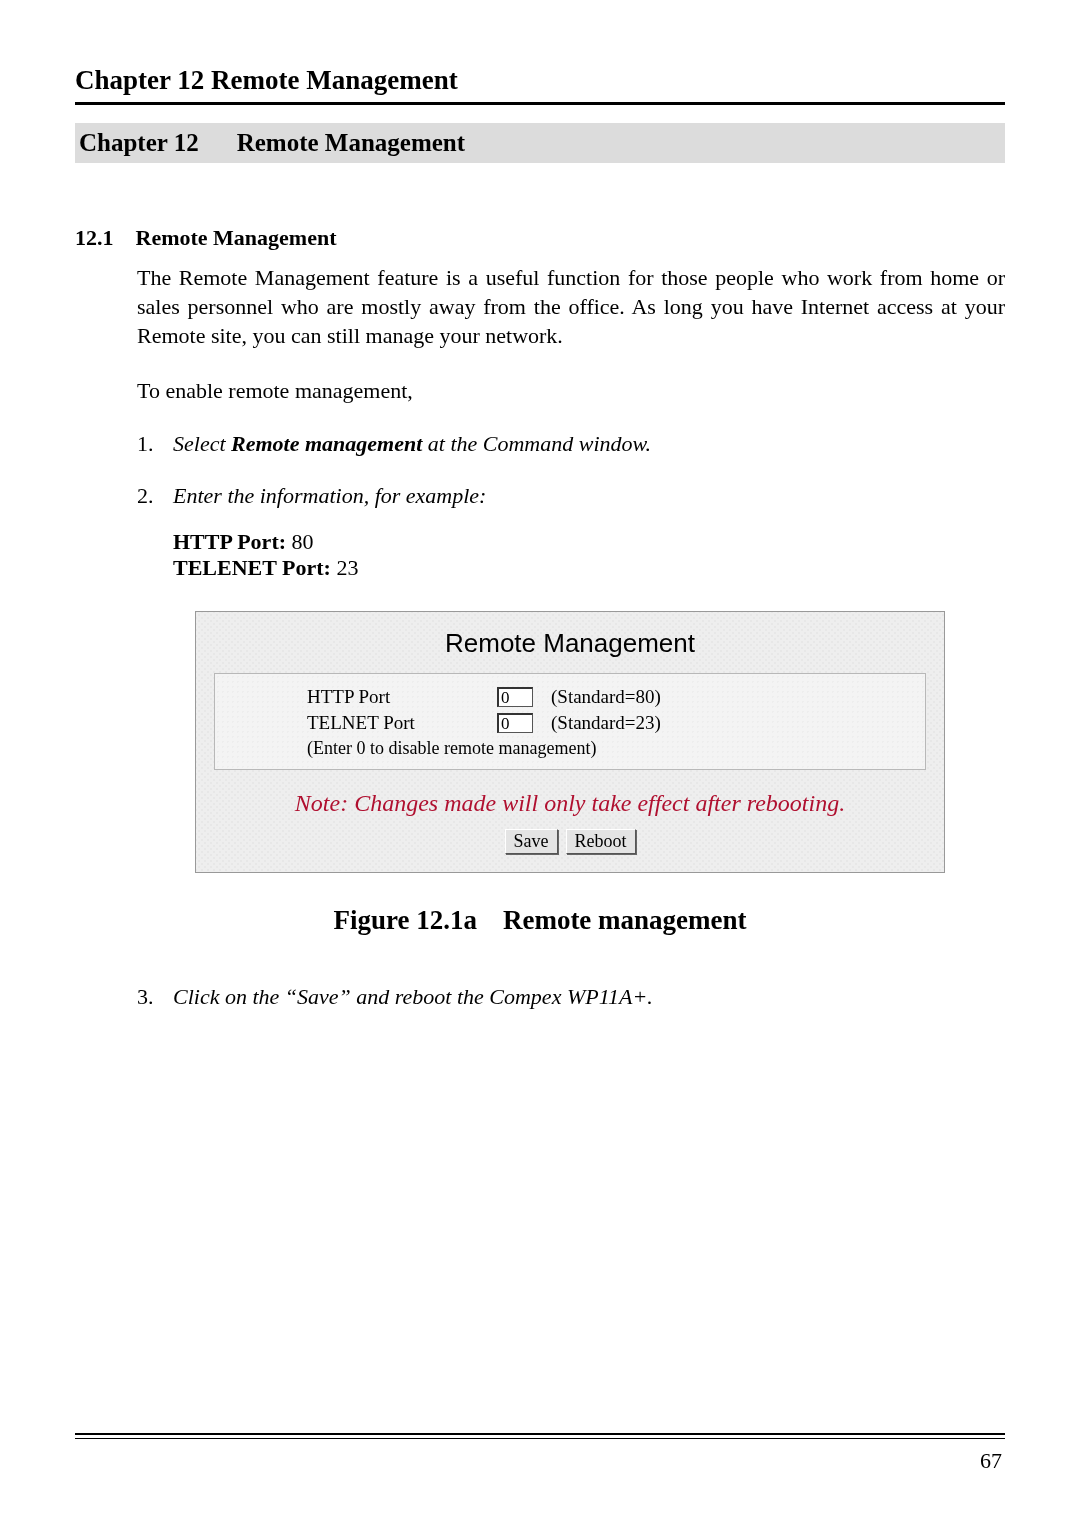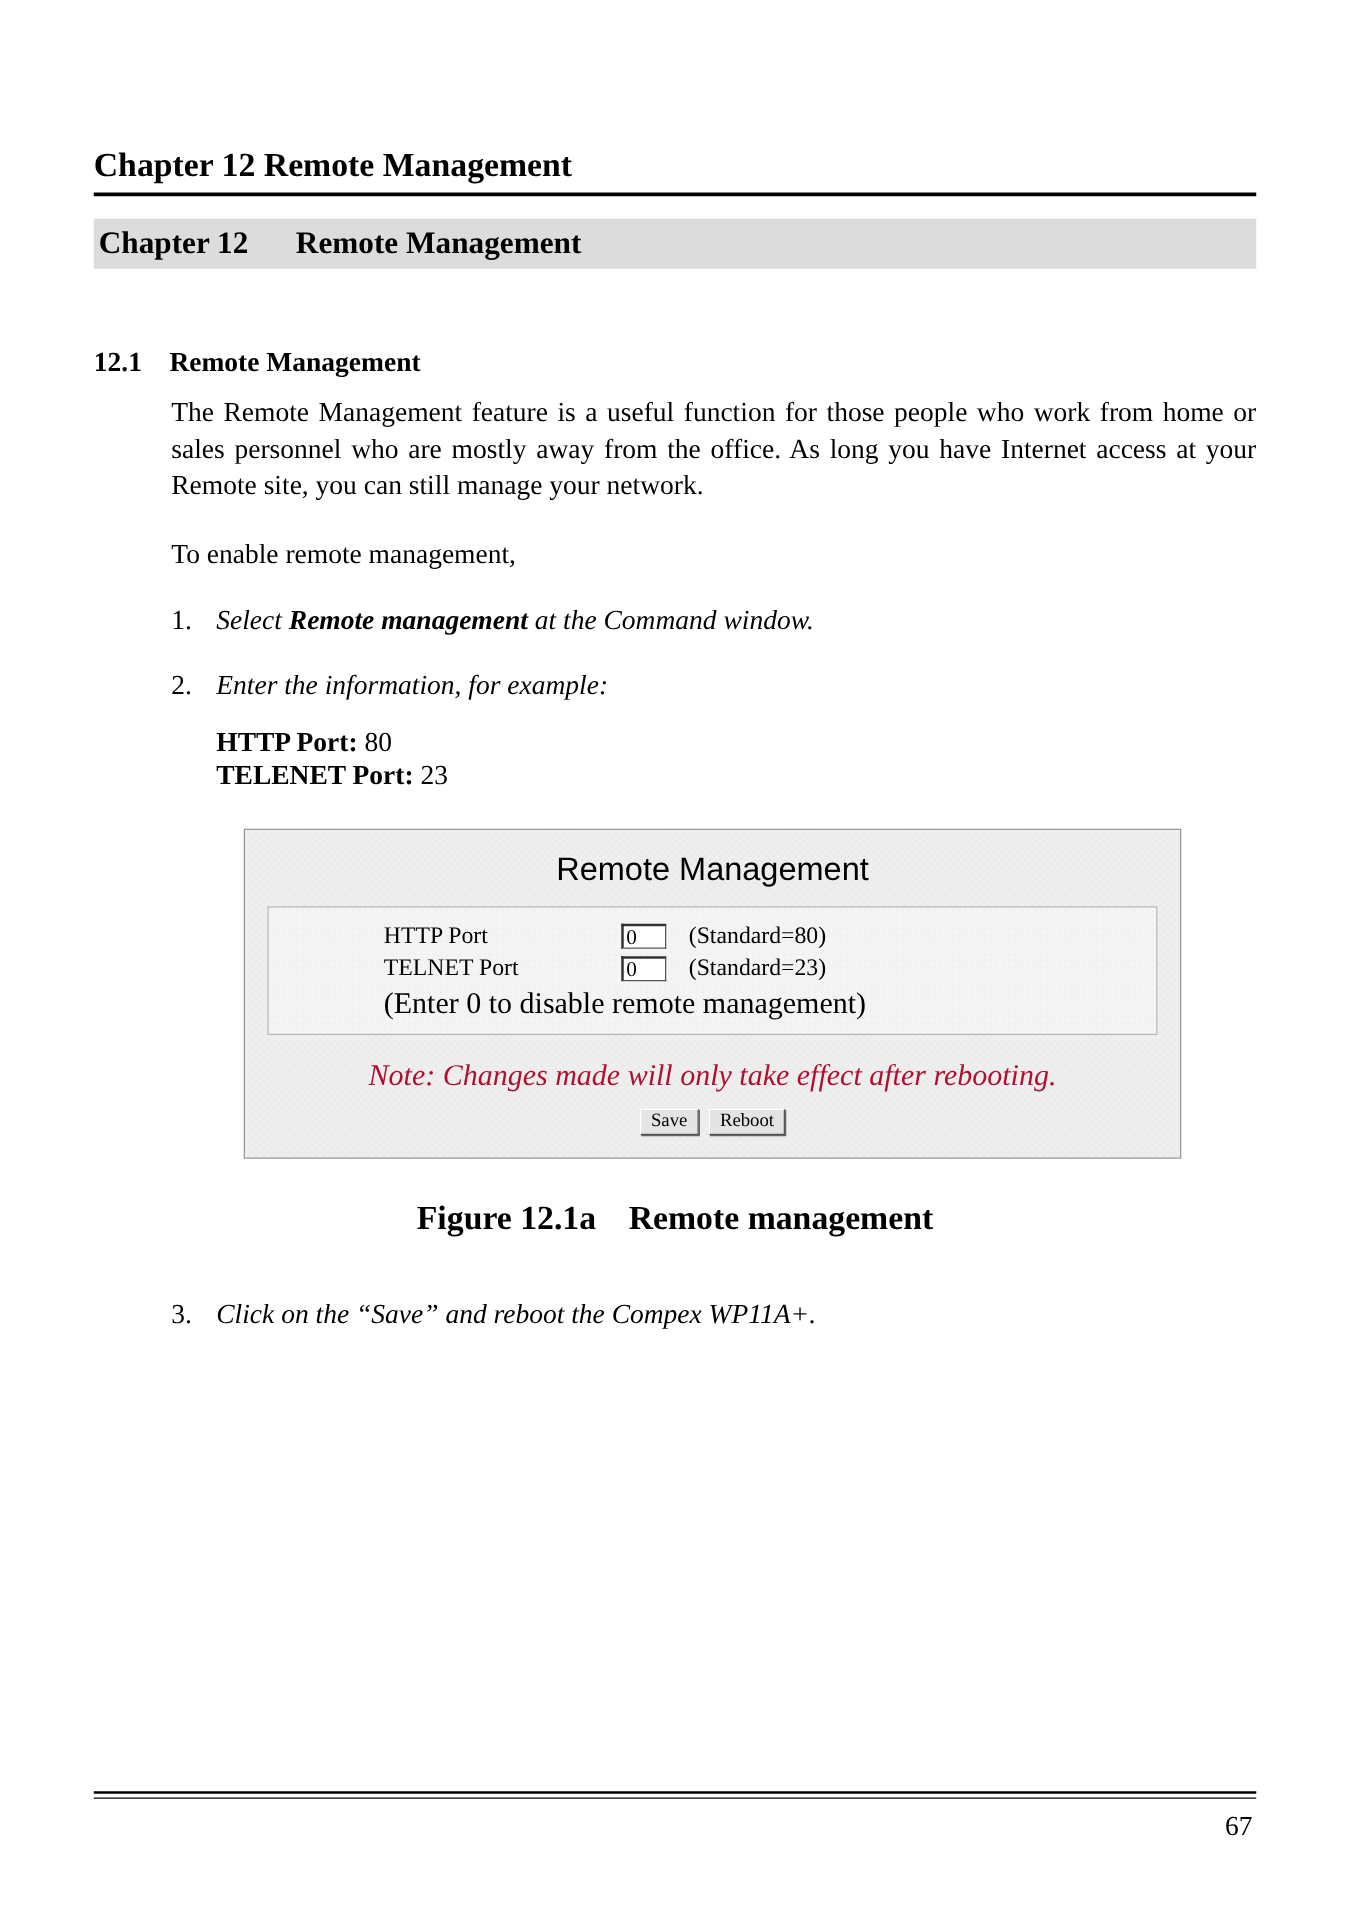--- a/index.html
+++ b/index.html
@@ -7,21 +7,21 @@
     padding: 0;
     background: #fff;
     font-family: "Times New Roman", Times, serif;
     color: #000;
   }
   .page {
     width: 1080px;
     height: 1529px;
     position: relative;
     box-sizing: border-box;
-    padding: 117px 75px 50px 75px;
+    padding: 65px 75px 50px 75px;
   }
   .running-header {
     font-size: 27px;
     font-weight: bold;
     padding-bottom: 6px;
     border-bottom: 3px solid #000;
   }
   .chapter-heading {
     margin-top: 18px;
     background: #dcdcdc;
@@ -97,33 +97,33 @@
     border-top: 2px solid #333;
     border-left: 2px solid #333;
     background: #fff;
     font-family: "Times New Roman", serif;
     font-size: 17px;
     padding: 0 2px;
     line-height: 18px;
     box-sizing: border-box;
   }
   .fig-row .std { padding-left: 18px; }
-  .fig-hint { font-size: 24px; padding-left: 80px; padding-top: 2px; }
+  .fig-hint { font-size: 18px; padding-left: 80px; padding-top: 2px; }
   .fig-note {
     font-style: italic;
     color: #b01030;
     font-size: 24px;
     text-align: center;
     padding: 20px 0 12px 0;
   }
   .fig-buttons { text-align:center; }
   .fig-btn {
     display:inline-block;
     font-family: "Times New Roman", serif;
-    font-size: 15px;
+    font-size: 18px;
     padding: 1px 8px;
     background: #e4e4e4;
     border: 1px solid #555;
     border-top-color: #fff;
     border-left-color: #fff;
     border-right-color: #555;
     border-bottom-color: #555;
     box-shadow: 1px 1px 0 #666;
     margin: 0 2px;
   }

